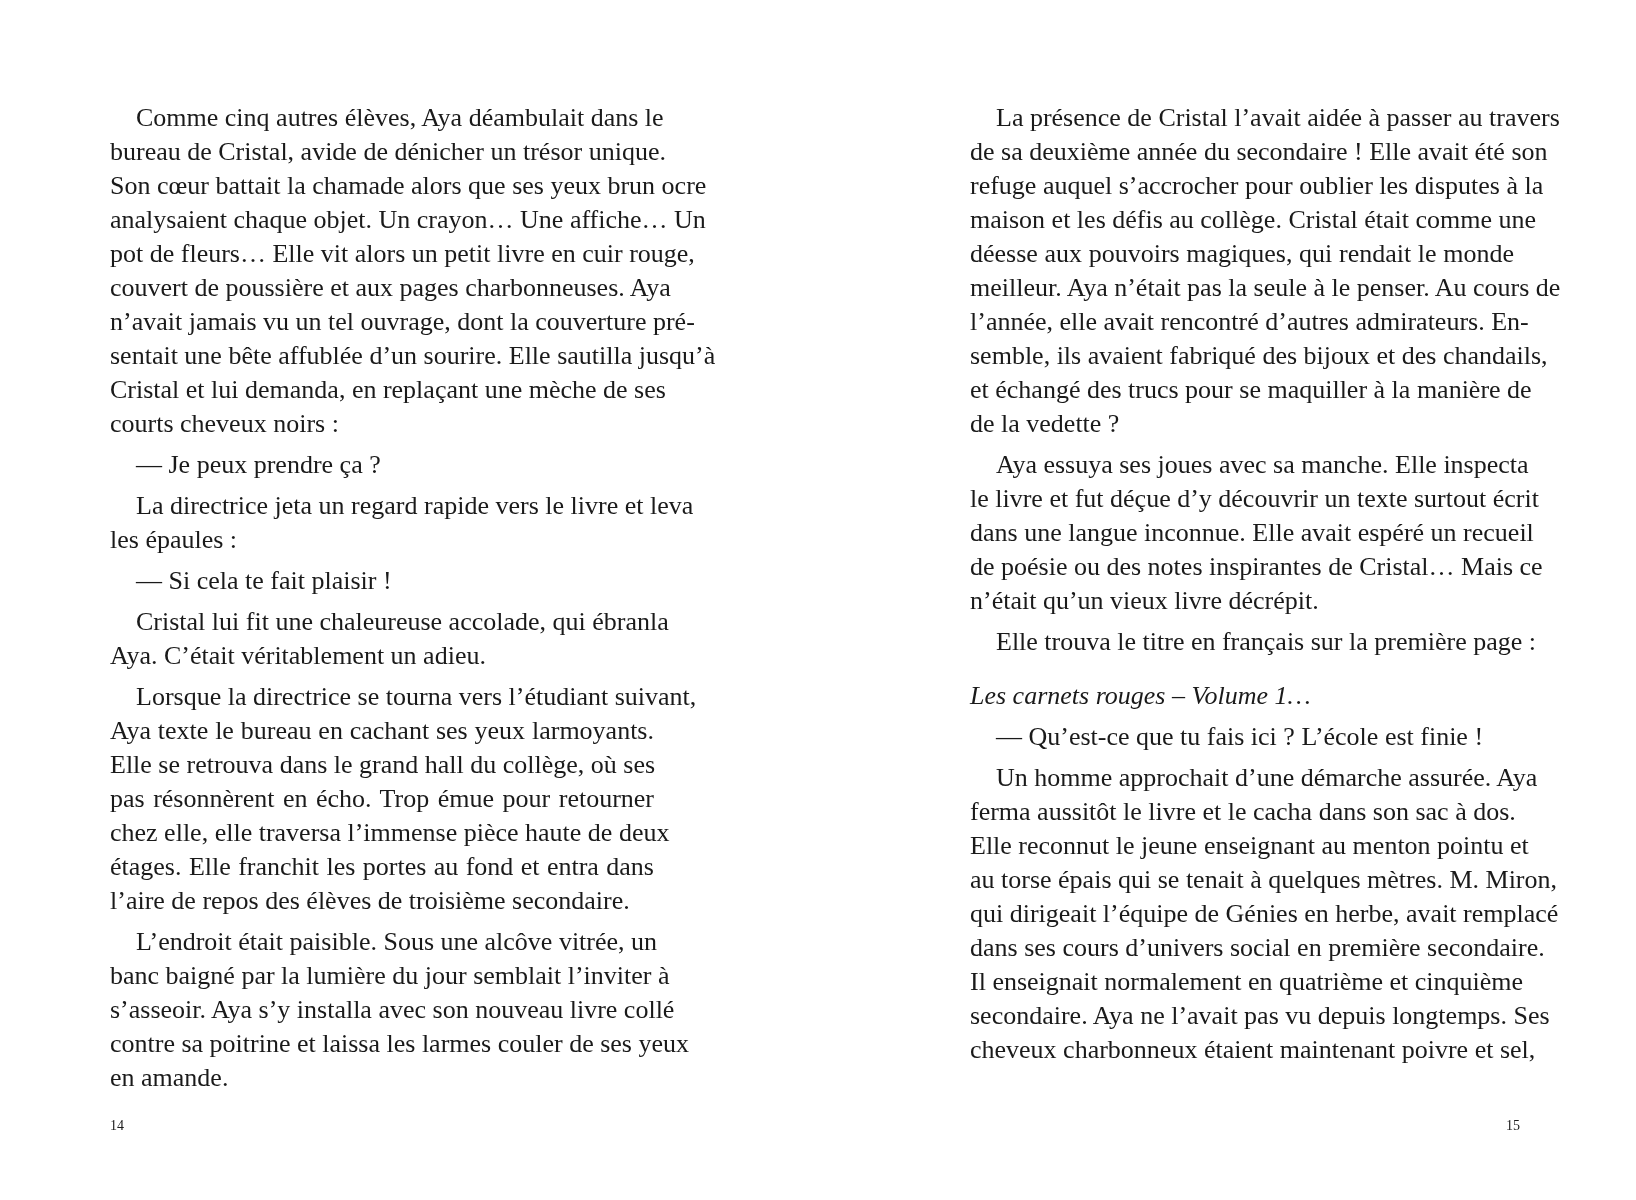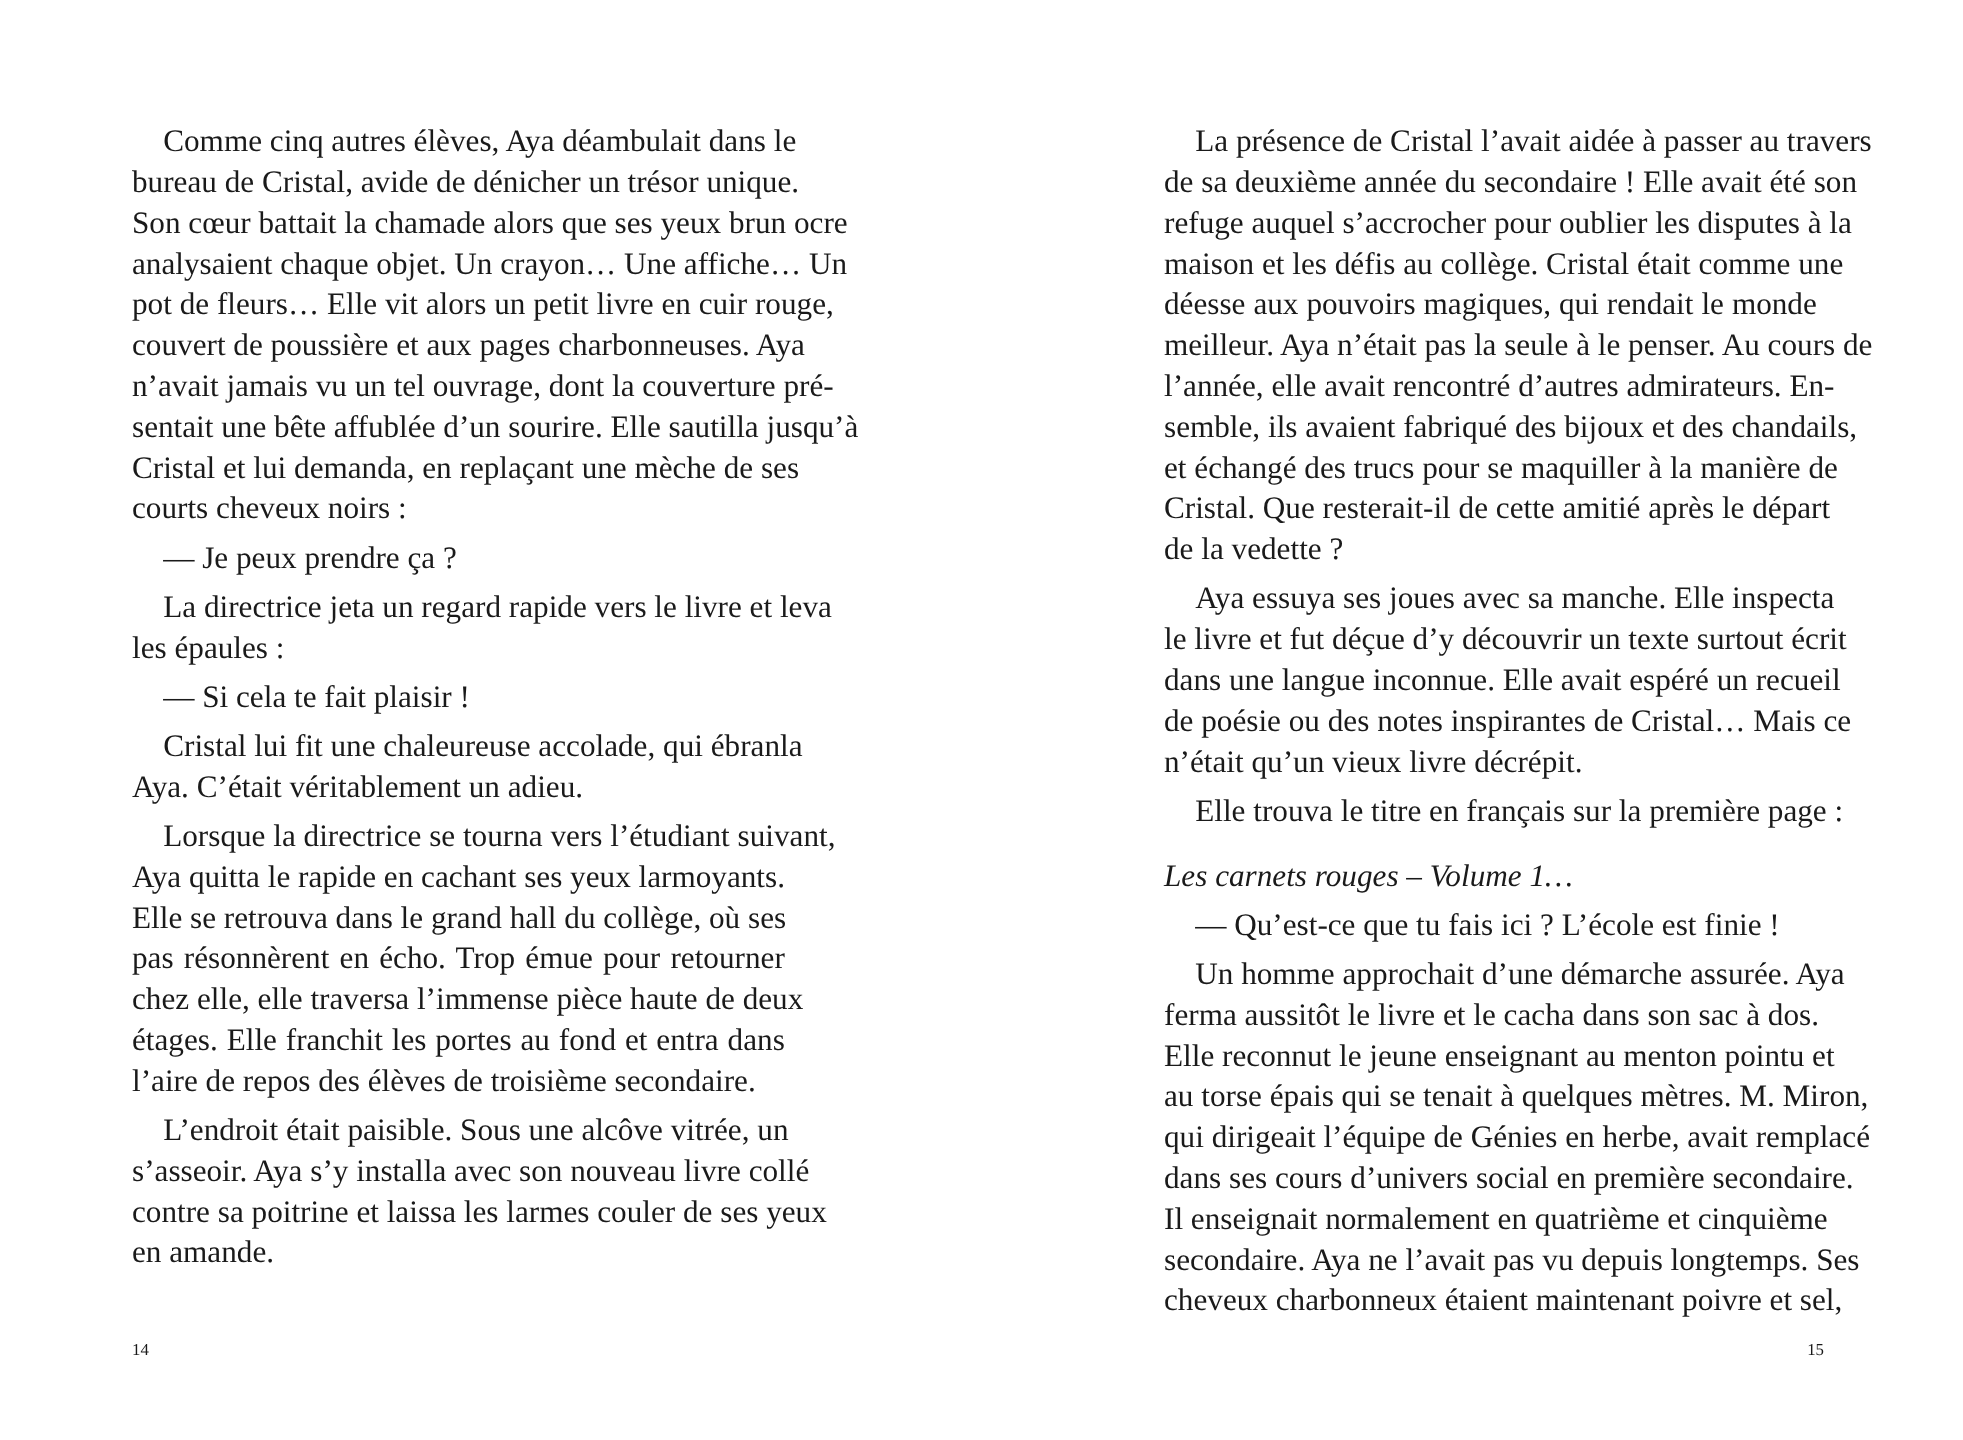--- a/index.html
+++ b/index.html
@@ -53,50 +53,50 @@
       </div>
       <div class="para">
         <span class="line indent last">—  Si cela te fait plaisir !</span>
       </div>
       <div class="para">
         <span class="line indent">Cristal lui fit une chaleureuse accolade, qui ébranla</span>
         <span class="line last">Aya. C’était véritablement un adieu.</span>
       </div>
       <div class="para">
         <span class="line indent">Lorsque la directrice se tourna vers l’étudiant suivant,</span>
-        <span class="line">Aya quitta le rapide en cachant ses yeux larmoyants.</span>
+        <span class="line">Aya texte le bureau en cachant ses yeux larmoyants.</span>
         <span class="line">Elle se retrouva dans le grand hall du collège, où ses</span>
         <span class="line">pas résonnèrent en écho. Trop émue pour retourner</span>
         <span class="line">chez elle, elle traversa l’immense pièce haute de deux</span>
         <span class="line">étages. Elle franchit les portes au fond et entra dans</span>
         <span class="line last">l’aire de repos des élèves de troisième secondaire.</span>
       </div>
       <div class="para">
         <span class="line indent">L’endroit était paisible. Sous une alcôve vitrée, un</span>
+        <span class="line">banc baigné par la lumière du jour semblait l’inviter à</span>
         <span class="line">s’asseoir. Aya s’y installa avec son nouveau livre collé</span>
         <span class="line">contre sa poitrine et laissa les larmes couler de ses yeux</span>
         <span class="line last">en amande.</span>
       </div>
     </div>
   <div class="folio">14</div>
 </div>
 
 <div class="page page-right">
   <div class="textblock" id="right-text">
       <div class="para">
         <span class="line indent">La présence de Cristal l’avait aidée à passer au travers</span>
         <span class="line">de sa deuxième année du secondaire ! Elle avait été son</span>
         <span class="line">refuge auquel s’accrocher pour oublier les disputes à la</span>
         <span class="line">maison et les défis au collège. Cristal était comme une</span>
         <span class="line">déesse aux pouvoirs magiques, qui rendait le monde</span>
         <span class="line">meilleur. Aya n’était pas la seule à le penser. Au cours de</span>
         <span class="line">l’année, elle avait rencontré d’autres admirateurs. En-</span>
         <span class="line">semble, ils avaient fabriqué des bijoux et des chandails,</span>
         <span class="line">et échangé des trucs pour se maquiller à la manière de</span>
-        <span class="line">Cristal. Que resterait-il de cette amitié après le départ</span>
         <span class="line last">de la vedette ?</span>
       </div>
       <div class="para">
         <span class="line indent">Aya essuya ses joues avec sa manche. Elle inspecta</span>
         <span class="line">le livre et fut déçue d’y découvrir un texte surtout écrit</span>
         <span class="line">dans une langue inconnue. Elle avait espéré un recueil</span>
         <span class="line">de poésie ou des notes inspirantes de Cristal… Mais ce</span>
         <span class="line last">n’était qu’un vieux livre décrépit.</span>
       </div>
       <div class="para">

